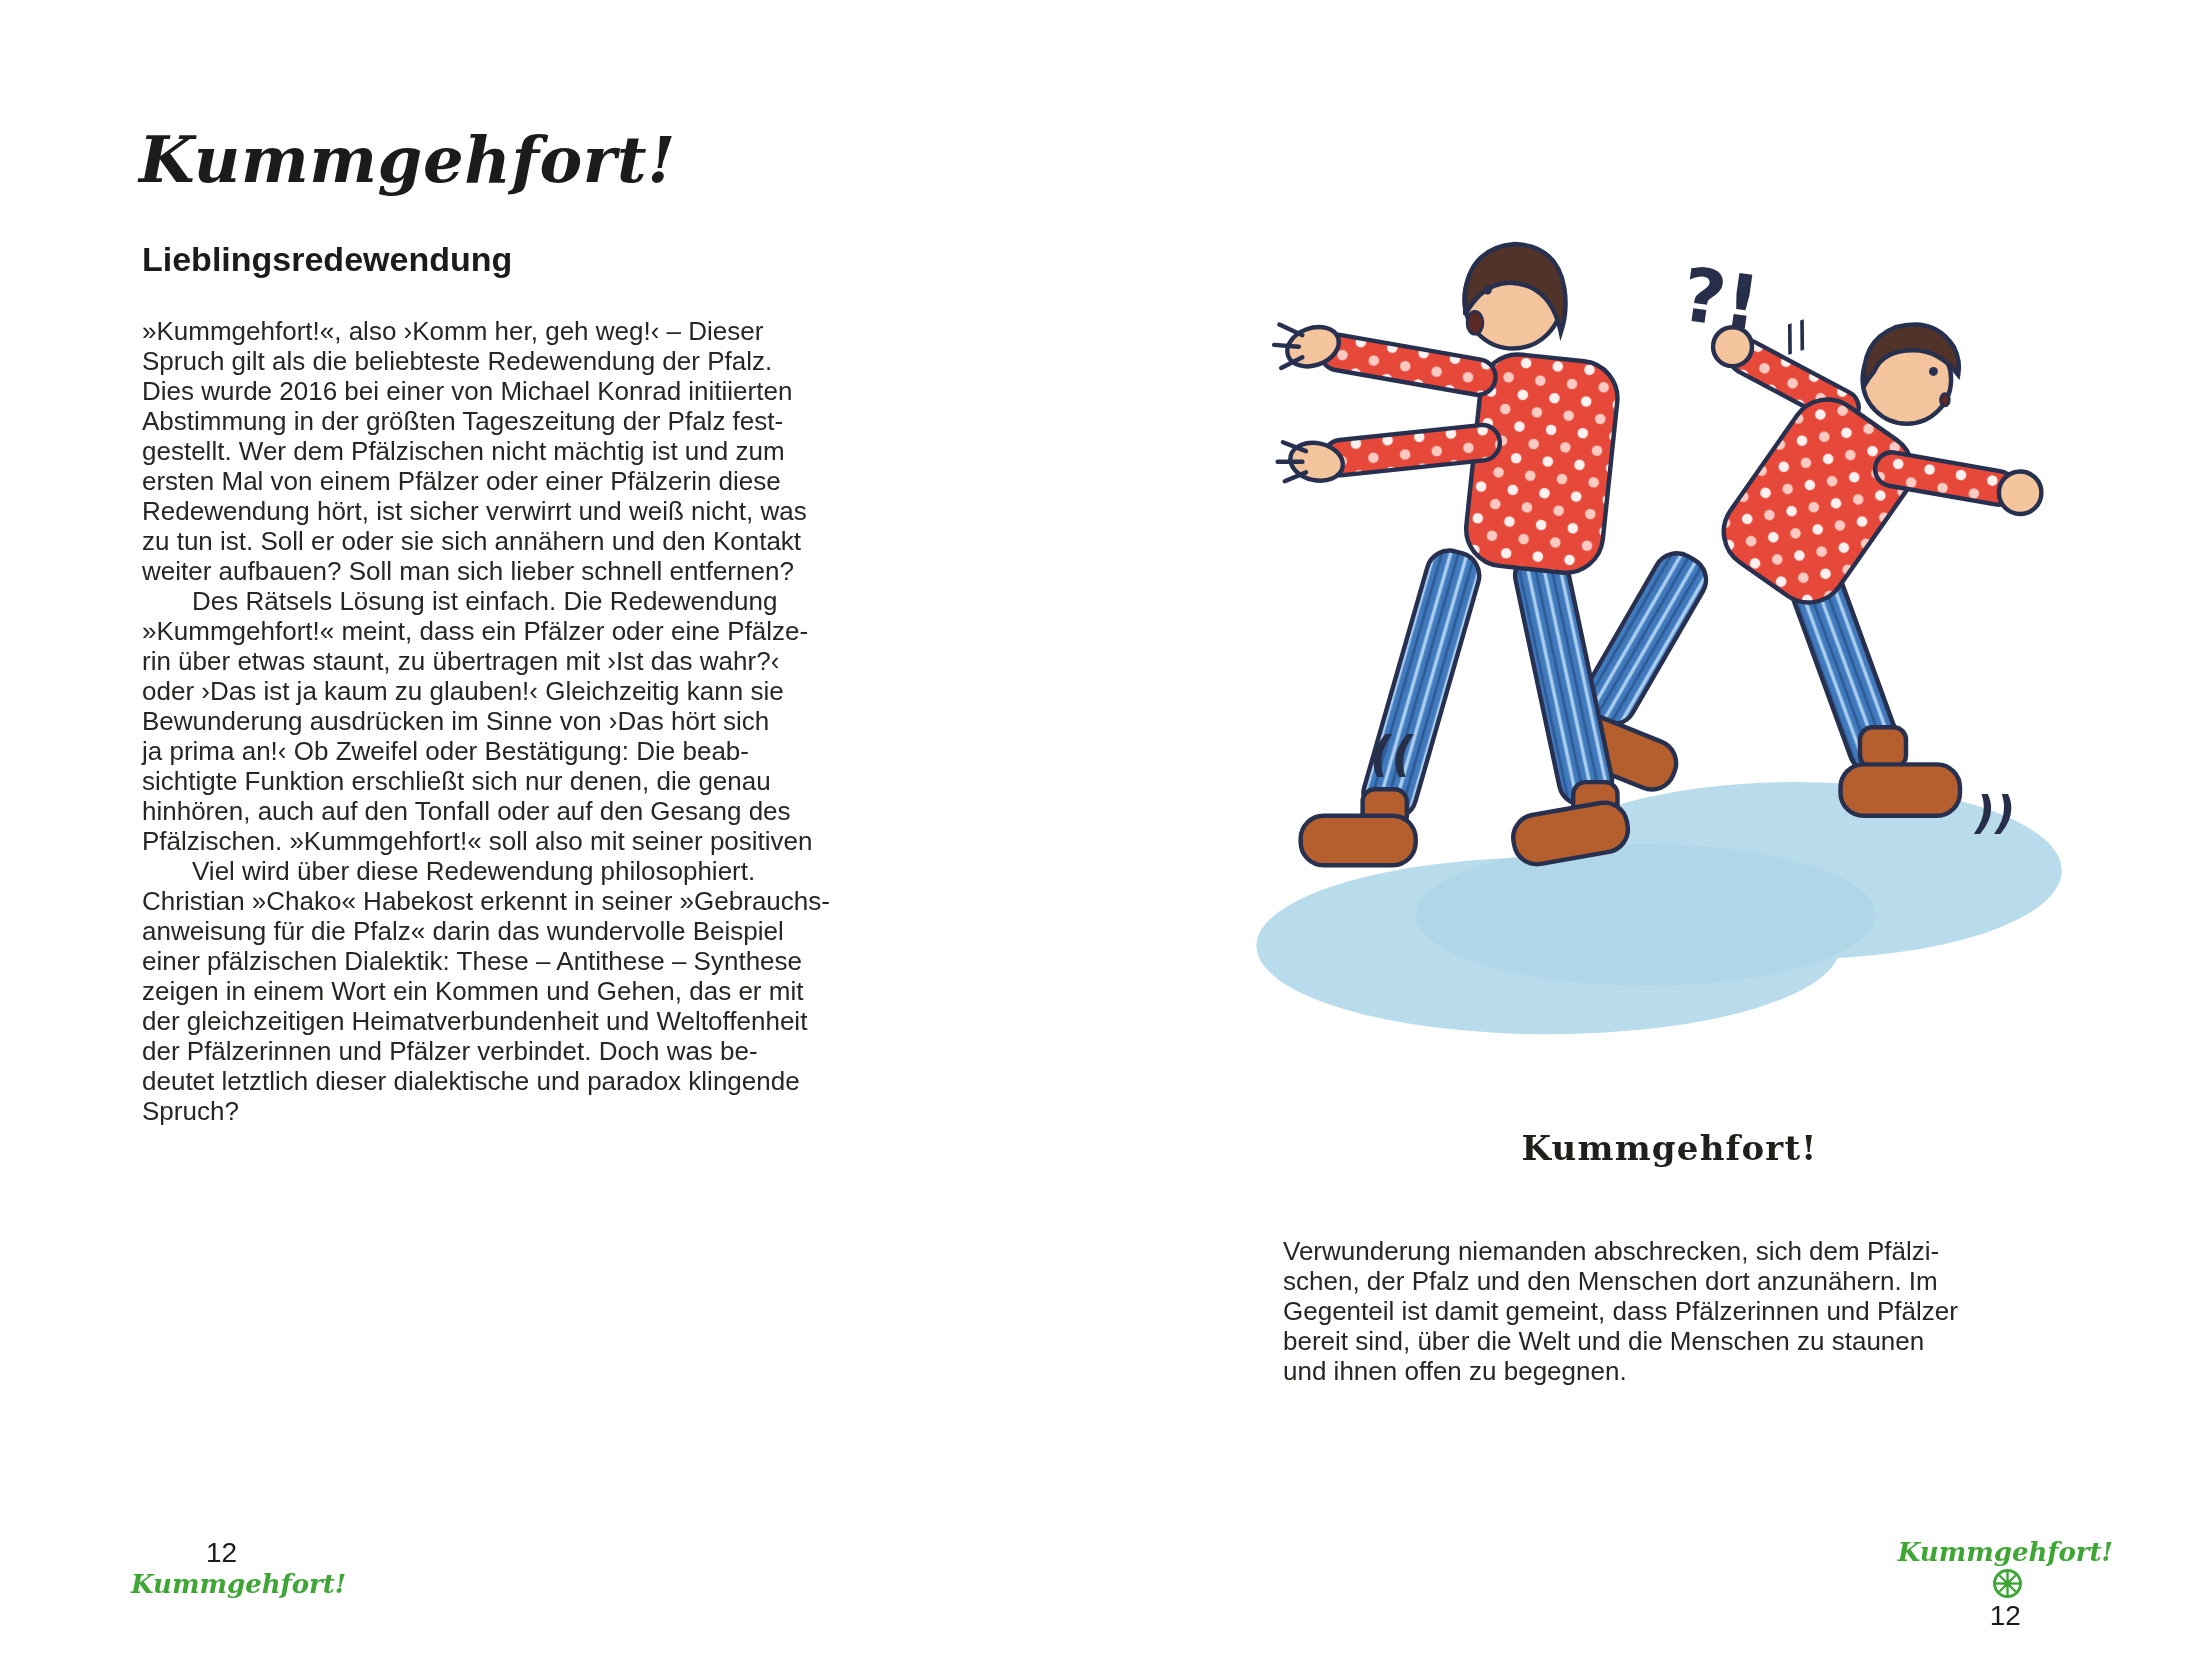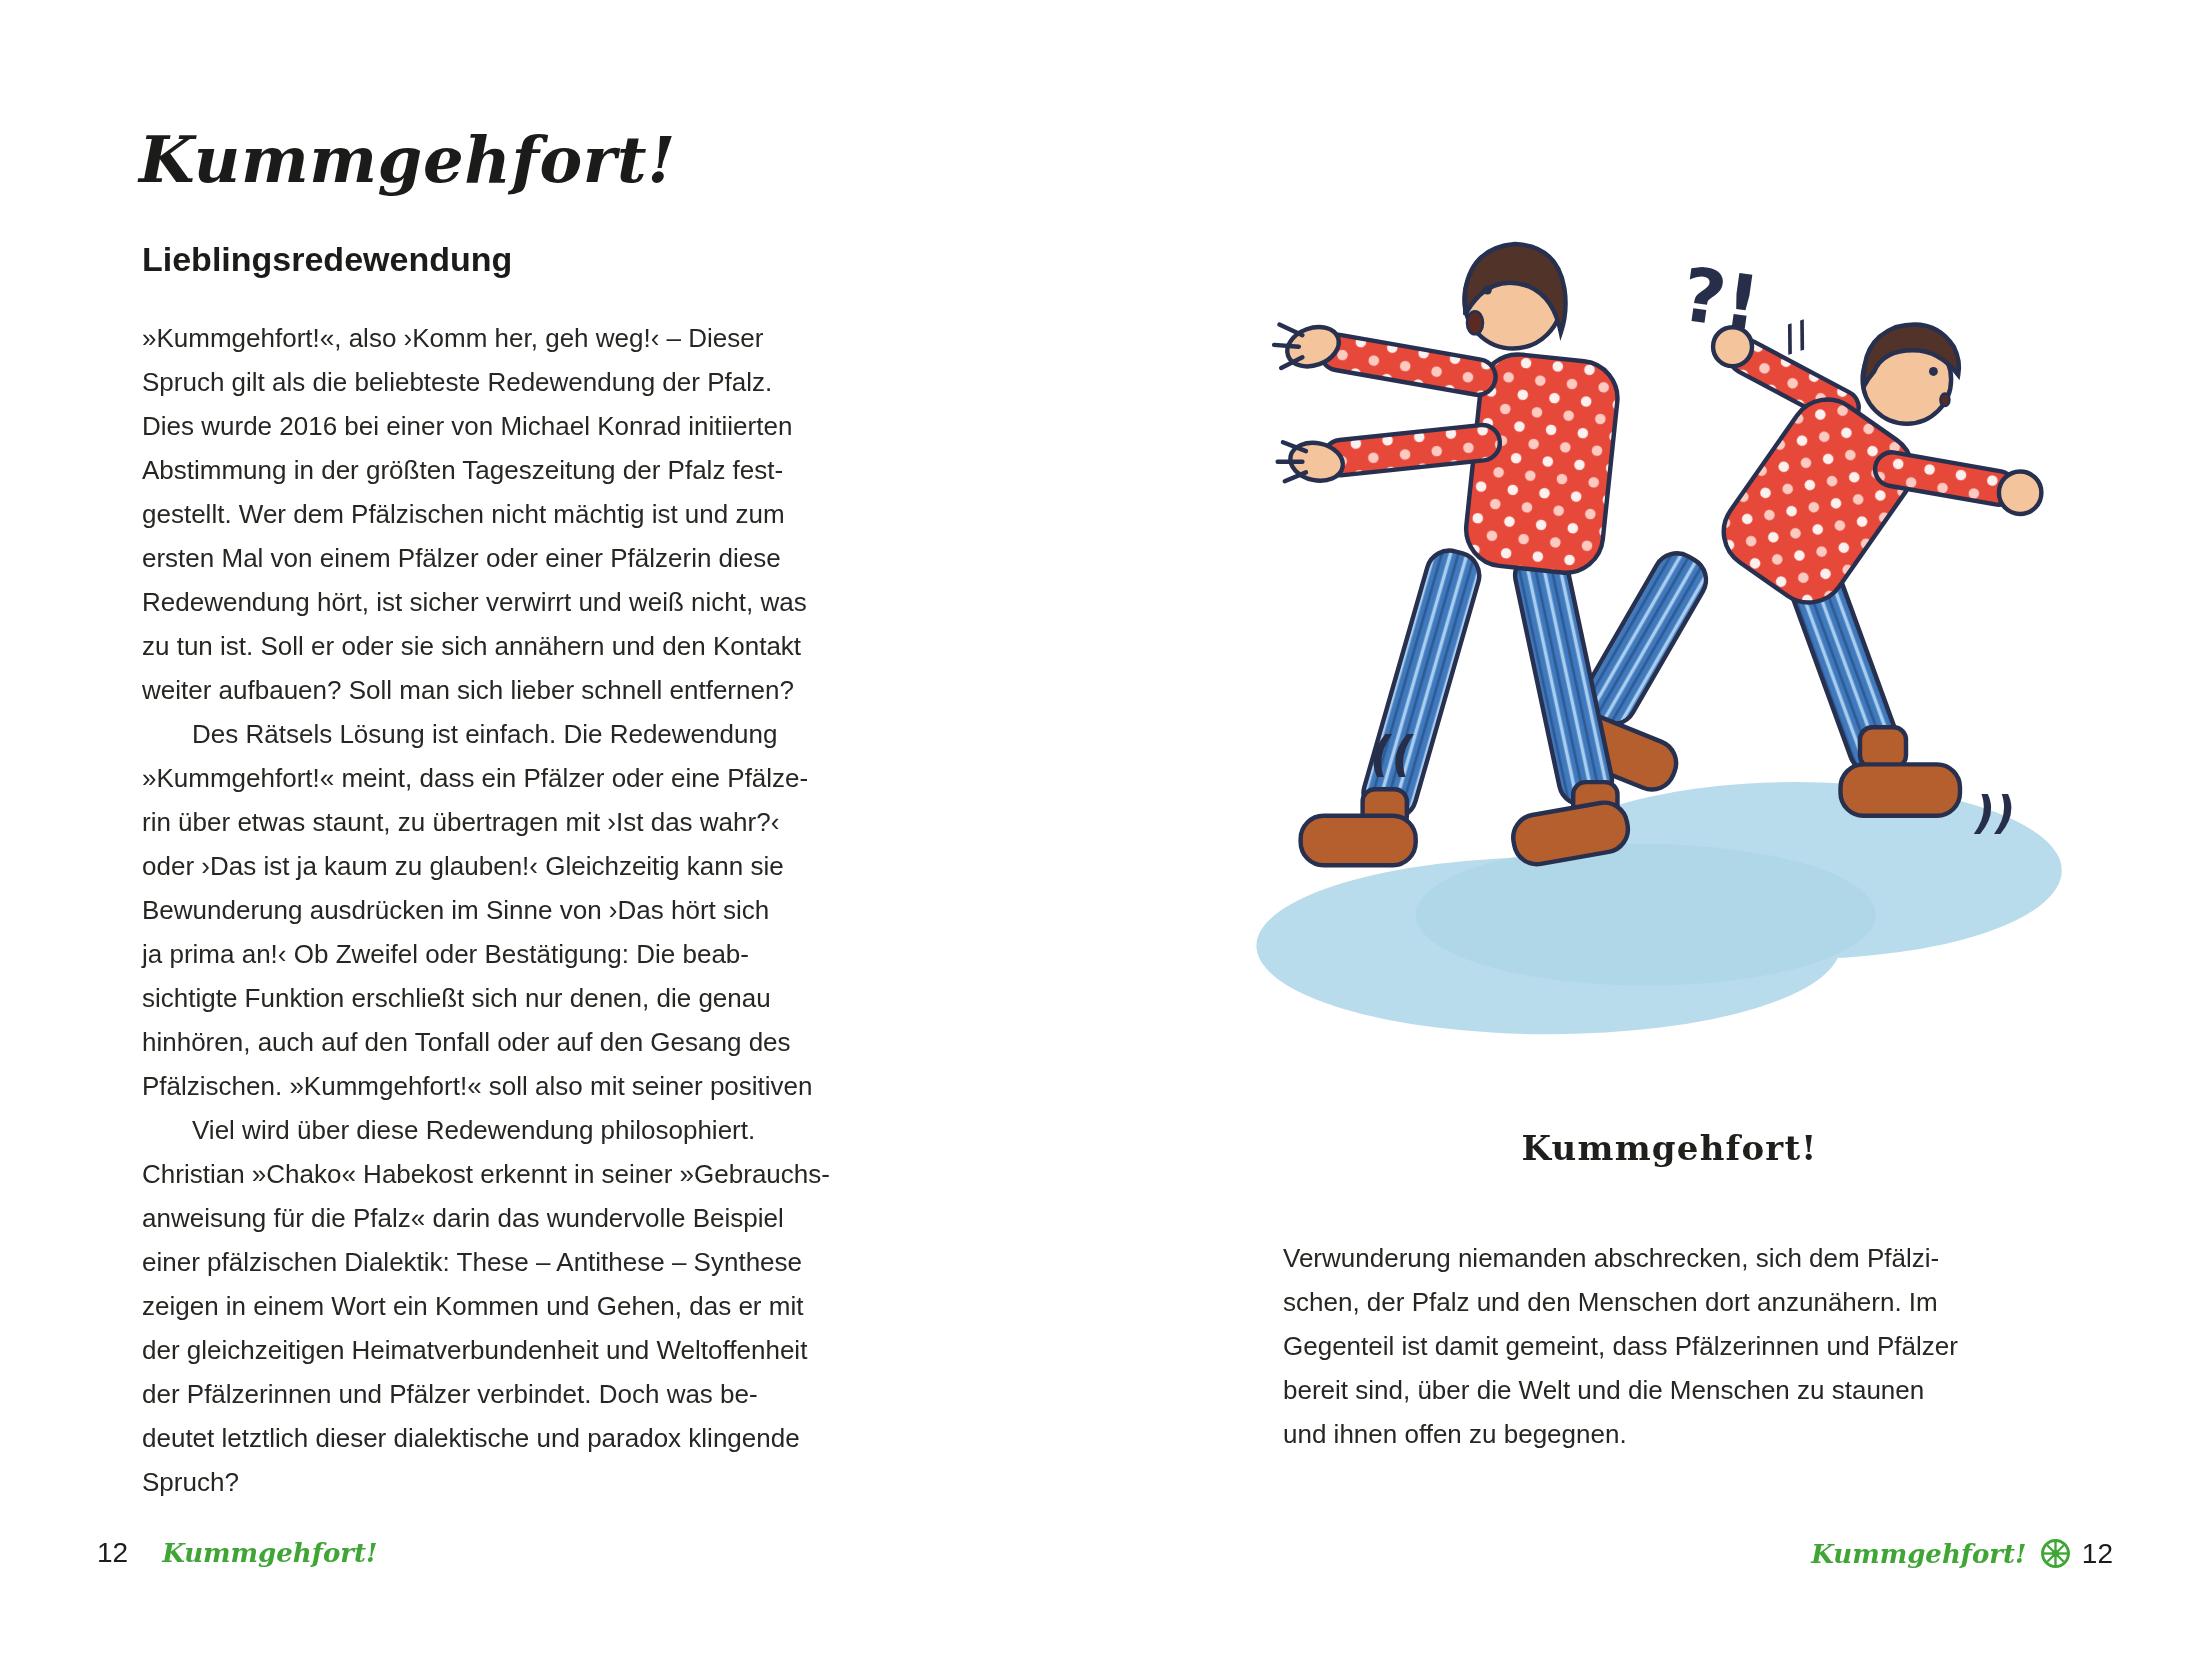--- a/index.html
+++ b/index.html
@@ -12,33 +12,33 @@
   .title {
     position:absolute; left:139px; top:122px;
     font-family:"DejaVu Serif", serif; font-style:italic; font-weight:bold;
     font-size:64px; letter-spacing:0.6px; color:#1b1b19;
   }
   .subtitle {
     position:absolute; left:142px; top:240px;
     font-size:34px; color:#1b1b19;
   }
   .body-text {
-    font-size:26px; line-height:44px; white-space:pre; color:#262622;
+    font-size:26px; line-height:30px; white-space:pre; color:#262622;
   }
   .left-body { position:absolute; left:142px; top:316px; width:850px; }
   .para-indent { text-indent:50px; }
   .right-body { position:absolute; left:1283px; top:1236px; width:850px; }
   .illustration-box { position:absolute; left:1221px; top:195px; width:885px; height:891px; }
   .illustration-box svg { width:100%; height:100%; }
   .caption {
     position:absolute; left:1351px; top:1128px; width:637px; text-align:center;
     font-family:"DejaVu Serif", serif; font-weight:bold; font-size:34px;
     letter-spacing:1.2px; color:#1f1f1c;
   }
-  .footer { position:absolute; top:1537px; display:flex; align-items:center; }
+  .footer { position:absolute; top:1537px; display:flex; align-items:center;flex-direction:column; }
   .footer-left { left:97px; }
   .footer-right { right:92px; }
   .page-num { font-size:28px; color:#1b1b19; }
   .running-title {
     font-family:"DejaVu Serif", serif; font-style:italic; font-weight:bold;
     font-size:26px; color:#3fa535;
   }
   .footer-left .running-title { margin-left:34px; }
   .wheel { margin:0 9.4px 0 13px; display:block; }
   .svg-mark { font-family:"DejaVu Sans", sans-serif; font-weight:bold; fill:#272e49; }

